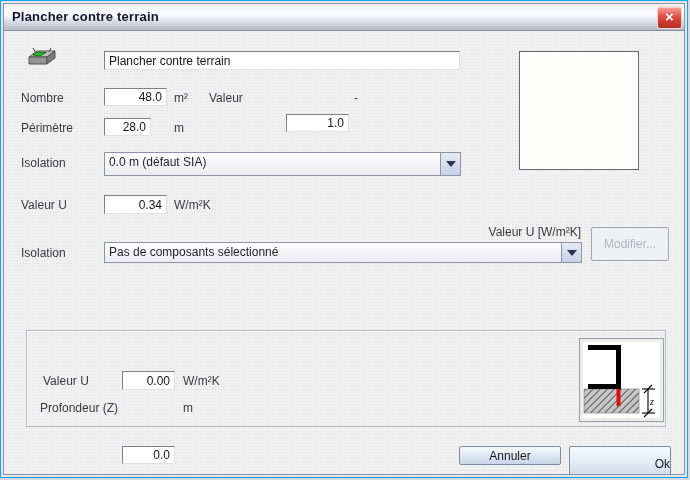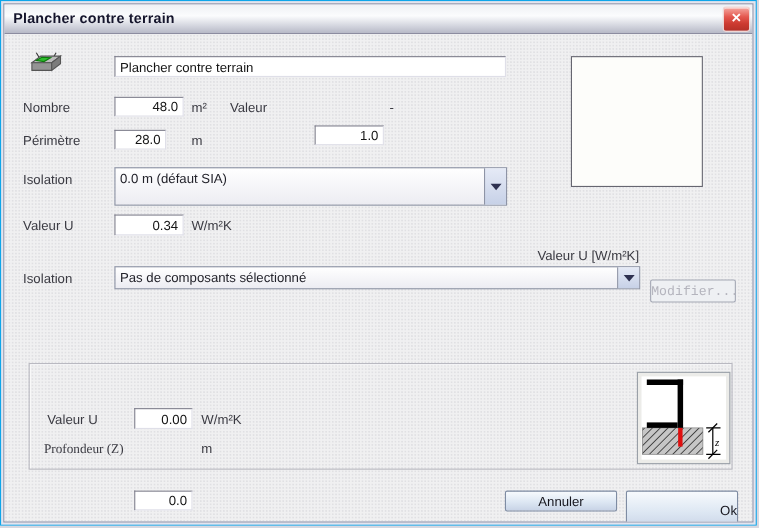--- a/index.html
+++ b/index.html
@@ -147,48 +147,48 @@
       <span class="lbl" style="left:170px;top:60px;">m²</span>
       <span class="lbl" style="left:205px;top:60px;">Valeur</span>
       <input class="tf" style="left: 282px; top: 57px; width: 63px; height: 18px; margin-top: 26px;" value="1.0">
       <span class="lbl" style="left:350px;top:60px;">-</span>
 
       <span class="lbl" style="left:17px;top:90px;">Périmètre</span>
       <input class="tf" style="left: 100px; top: 87px; width: 47px; height: 18px;" value="28.0">
       <span class="lbl" style="left:170px;top:90px;">m</span>
 
       <span class="lbl" style="left:17px;top:125px;">Isolation</span>
-      <div class="combo" style="left:100px;top:121px;width:357px;height:35px;">
+      <div class="combo" style="left:100px;top:121px;width:357px;height:24px;">
         <span class="combo-text">0.0 m (défaut SIA)</span>
         <span class="combo-arrow">
             <span class="tri"></span>
           </span>
       </div>
 
       <span class="lbl" style="left:17px;top:167px;">Valeur U</span>
       <input class="tf" style="left: 100px; top: 164px; width: 63px; height: 19px;" value="0.34">
       <span class="lbl" style="left:170px;top:167px;">W/m²K</span>
 
       <span class="lbl" style="left:400px;top:194px;width:177px;text-align:right;">Valeur U [W/m²K]</span>
       <span class="lbl" style="left:17px;top:215px;">Isolation</span>
       <div class="combo" style="left:100px;top:211px;width:478px;height:21px;">
         <span class="combo-text">Pas de composants sélectionné</span>
         <span class="combo-arrow">
             <span class="tri"></span>
           </span>
       </div>
-      <button class="btn btn-disabled" style="left:587px;top:223px;width:78px;height:21px;font-family:Liberation Mono, monospace;">Modifier...</button>
+      <button class="btn btn-disabled" style="left:587px;top:196px;width:78px;height:34px;">Modifier...</button>
 
       <div class="groupbox" style="left:22px;top:299px;width:640px;height:97px;">
 
         <span class="lbl" style="left:16px;top:43px;">Valeur U</span>
         <input class="tf" style="left: 95px; top: 40px; width: 53px; height: 19px;" value="0.00">
         <span class="lbl" style="left:156px;top:43px;">W/m²K</span>
 
-        <span class="lbl" style="left:13px;top:70px;font-family:Liberation Serif, serif;">Profondeur (Z)</span>
+        <span class="lbl" style="left:13px;top:70px;">Profondeur (Z)</span>
         <input class="tf" style="left: 95px; top: 67px; width: 53px; height: 18px; margin-top: 48px;" value="0.0">
         <span class="lbl" style="left:156px;top:70px;">m</span>
 
         <div class="diagram-frame" style="left:552px;top:7px;width:85px;height:84px;">
           <svg width="77" height="76" viewBox="0 0 77 76">
             <defs>
               <pattern id="hatch" width="5" height="5" patternUnits="userSpaceOnUse" patternTransform="rotate(45)">
                 <rect width="5" height="5" fill="#c6c6c6"></rect>
                 <line x1="0" y1="0" x2="0" y2="5" stroke="#3c3c3c" stroke-width="1.6"></line>
               </pattern>

